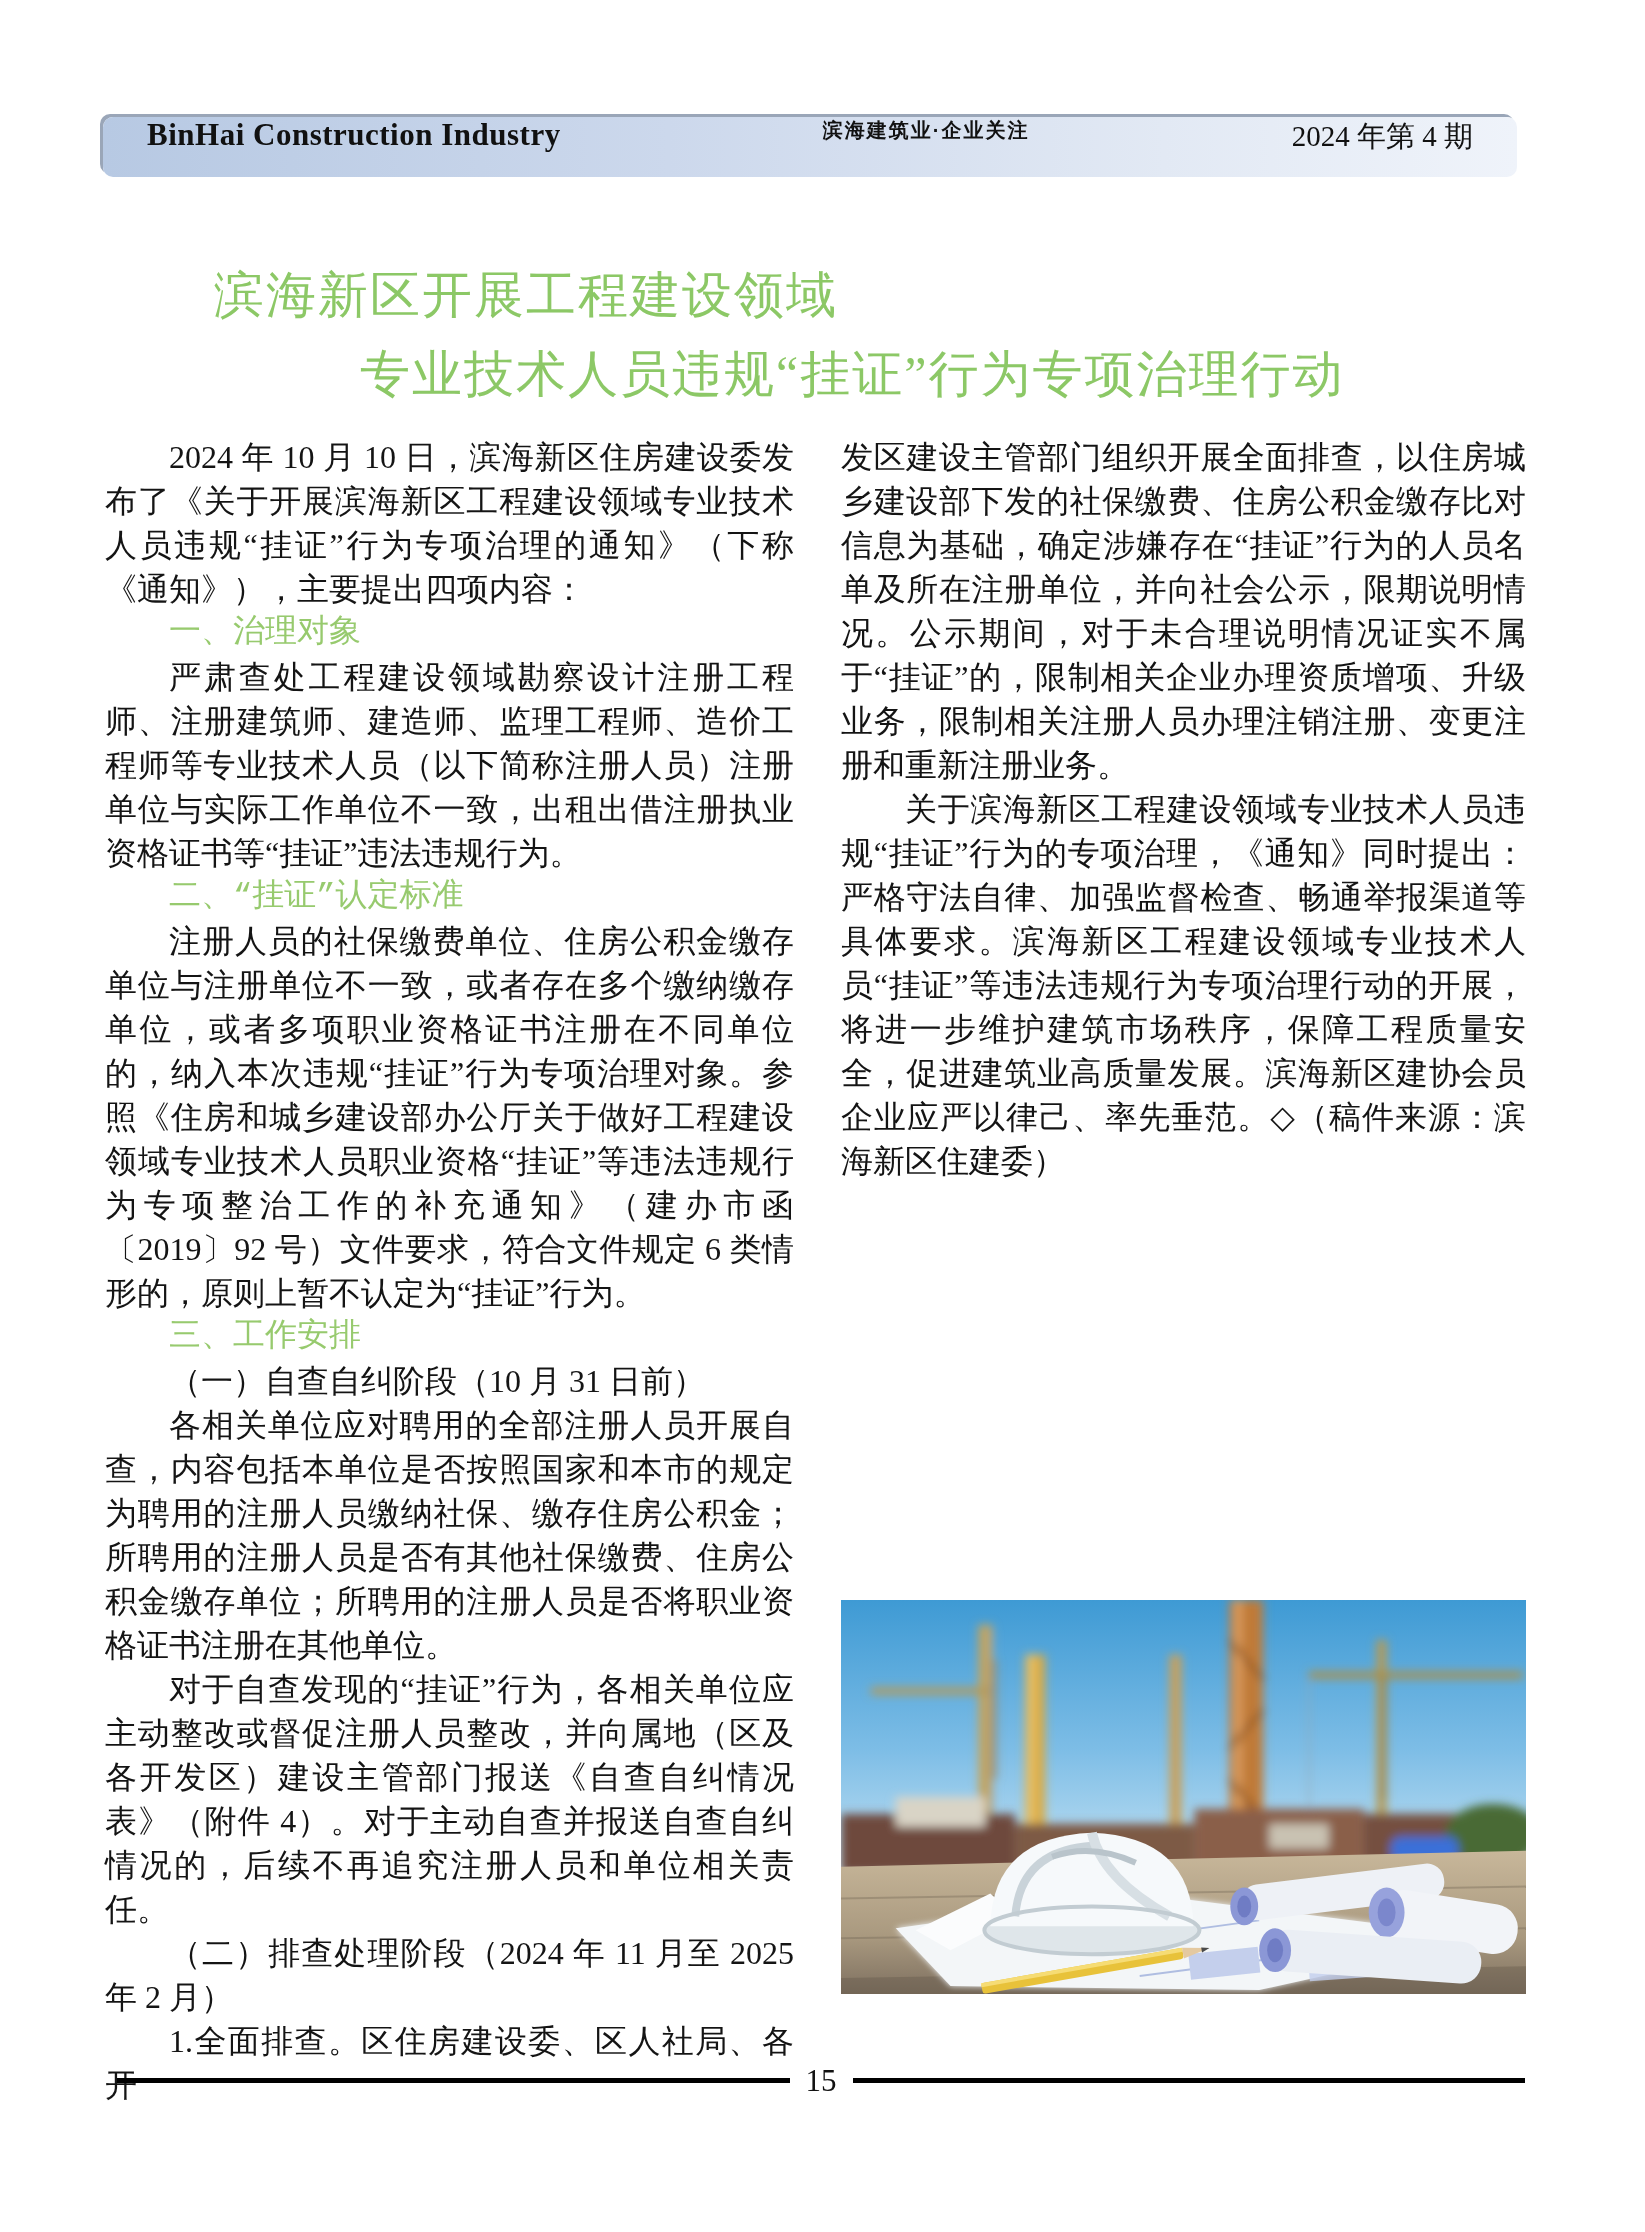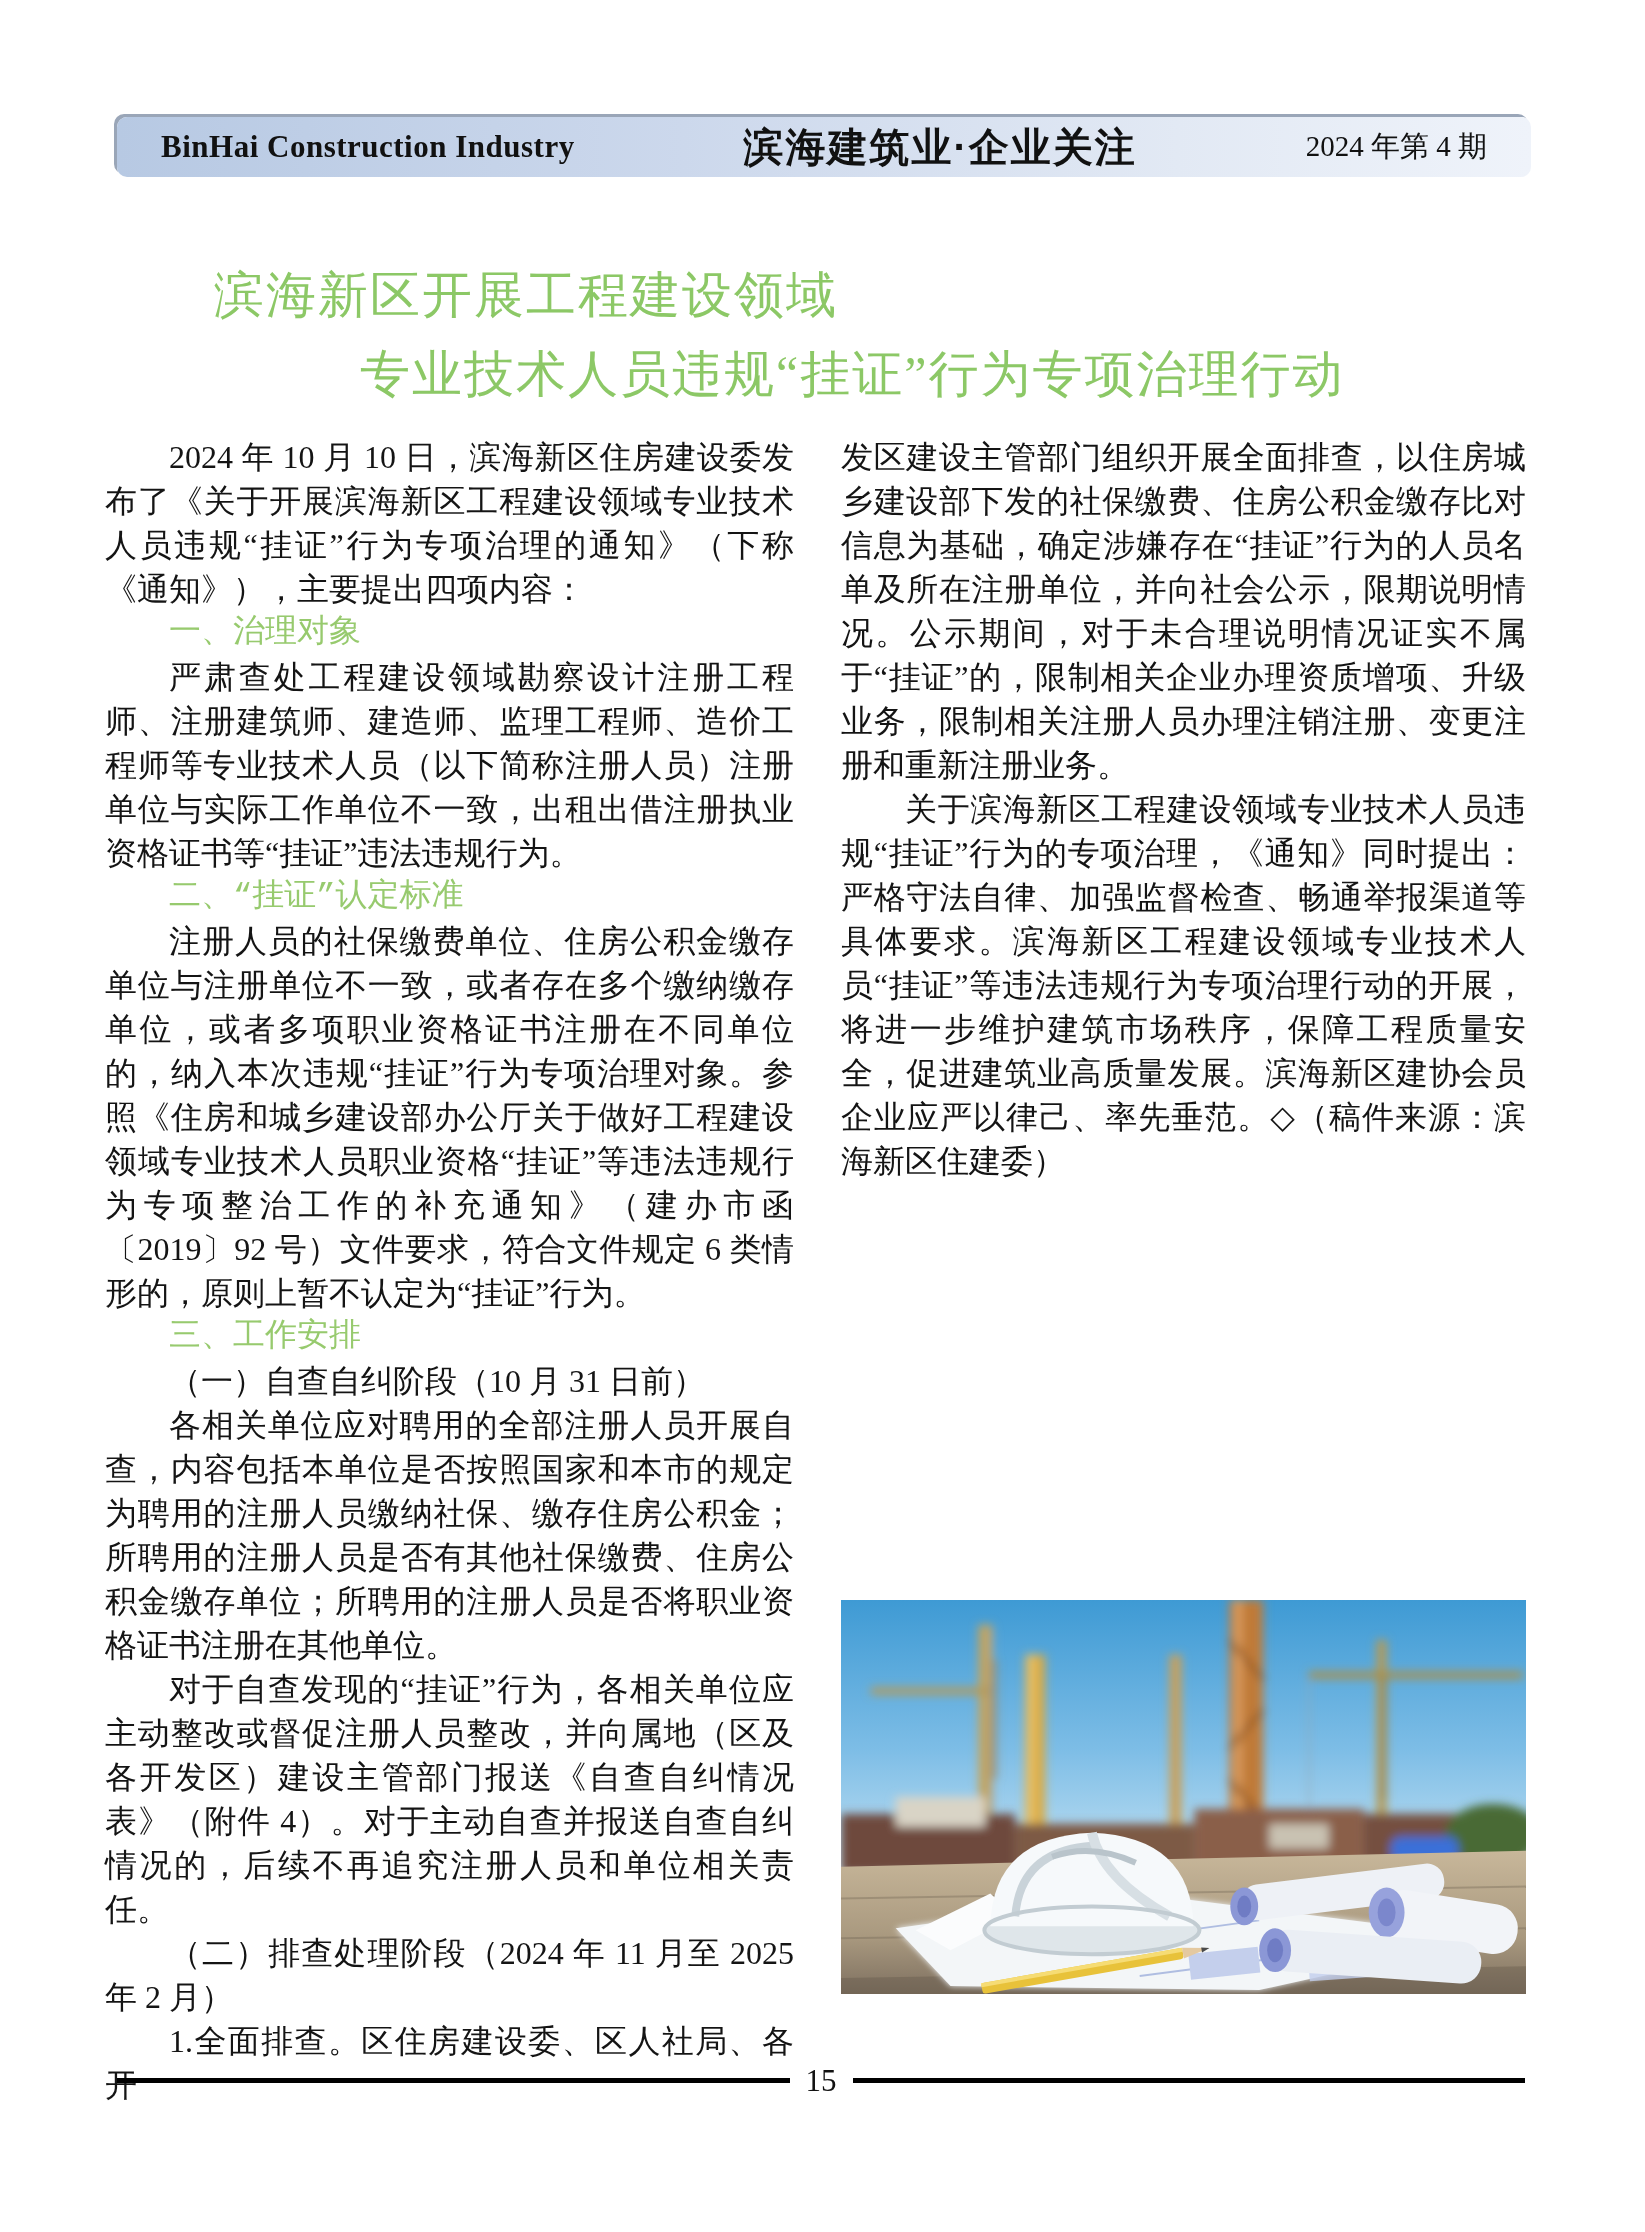--- a/index.html
+++ b/index.html
@@ -7,29 +7,29 @@
     position:relative;
     width:1646px;height:2233px;
     background:#ffffff;
     margin:0 auto;
     overflow:hidden;
     font-family:"Liberation Serif","DejaVu Serif",serif;
     color:#111;
   }
   
   .header-bar{
-    position:absolute;left:117px;top:117px;width:1414px;height:60px;
+    position:absolute;left:103px;top:117px;width:1414px;height:60px;
     border-radius:10px;
     background:linear-gradient(90deg,#b7c9e3 0%,#ccd8ec 40%,#e2e9f4 75%,#eff3fa 100%);
     box-shadow:-3px -3px 0 0 #9aa6b8;
-    display:flex;align-items:center;justify-content:space-between;
+    display:flex;justify-content:space-between;
     padding:0 44px;box-sizing:border-box;
   }
   .header-left{font-weight:bold;font-size:31px;letter-spacing:0.5px;}
-  .header-center{font-weight:bold;font-size:40px;letter-spacing:2px;font-family:"Liberation Sans","DejaVu Sans",sans-serif;}
+  .header-center{font-weight:bold;font-size:20px;letter-spacing:2px;font-family:"Liberation Sans","DejaVu Sans",sans-serif;}
   .header-right{font-size:29px;}
   
   .title-line{
     position:absolute;
     font-size:50px;
     color:#8cc866;
     letter-spacing:2px;
     white-space:nowrap;
     font-weight:400;
     margin-top:7px;

